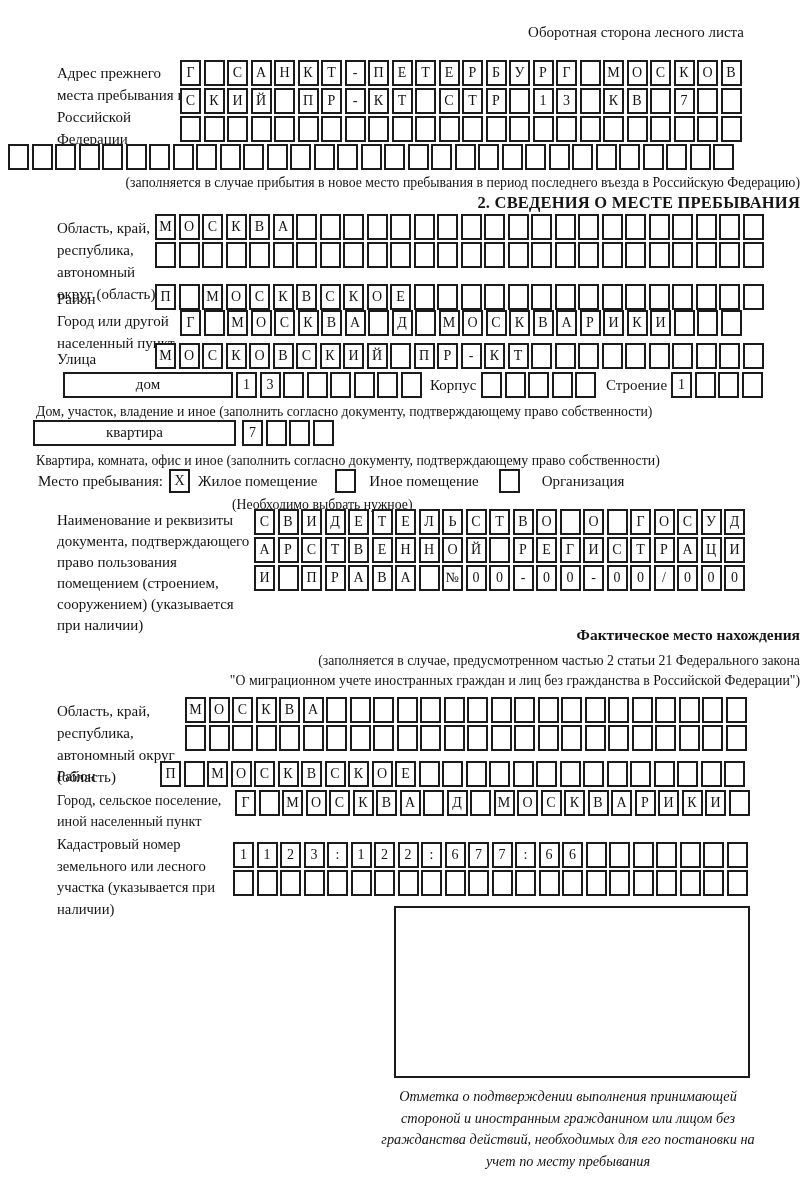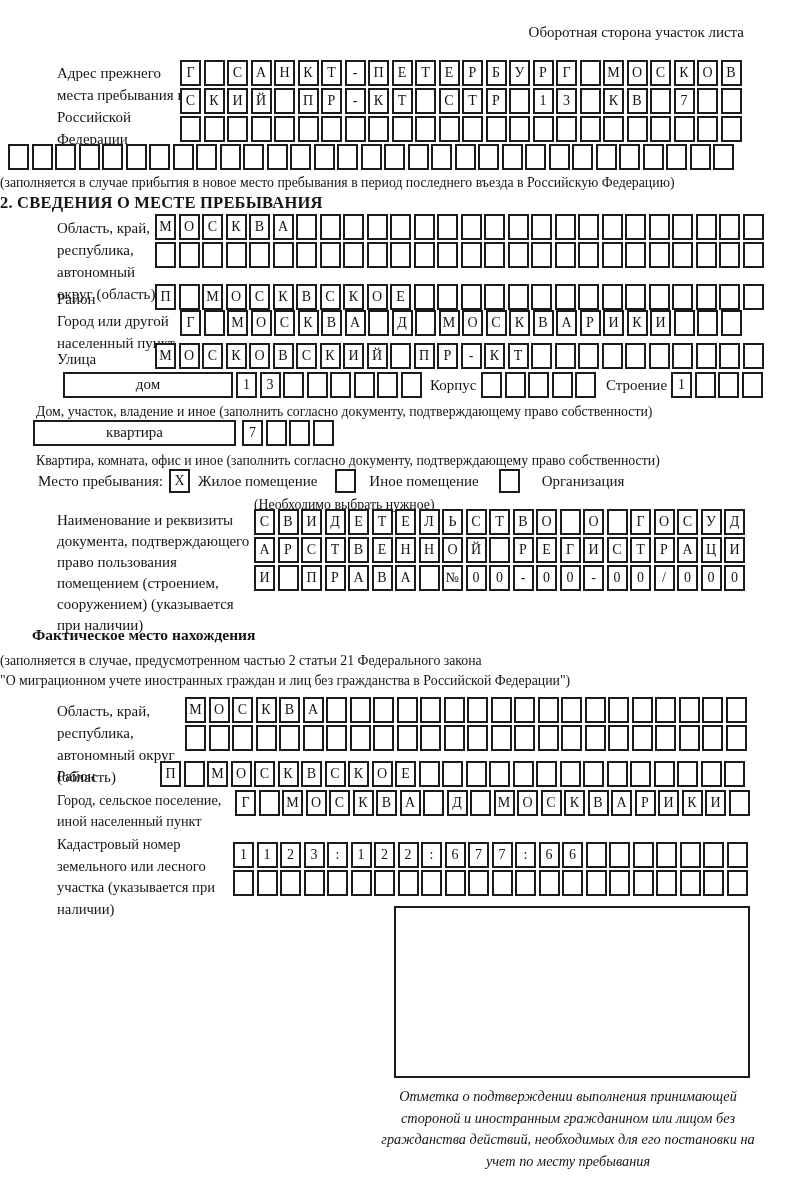--- a/index.html
+++ b/index.html
@@ -5,21 +5,21 @@
   * { box-sizing: border-box; }
   html,body { margin:0; padding:0; }
   body {
     width:800px; height:1180px; background:#ffffff;
     font-family:"Liberation Serif","DejaVu Serif",serif; color:#141414;
   }
   .page { position:relative; width:800px; height:1180px; overflow:hidden; background:#fff; }
   .abs { position:absolute; }
   .lbl { font-size:15px; line-height:22px; }
   .note { font-size:13.8px; line-height:19px; }
-  .center { left:0; width:800px; text-align:left; }
+  .center { left:0; width:800px; text-align:right; }
   .h2 { font-size:16.5px; font-weight:bold; letter-spacing:.2px; }
   .t2 { font-size:15.5px; font-weight:bold;padding-left:32px; }
   .cellrow { display:flex; margin-bottom:2px; height:26px; }
   .cells { display:flex; height:26px; }
   .cell {
     flex:none; width:21px; height:26px; border:2px solid #1b1b1b; margin-right:2.5px;
     text-align:center; font-size:14px; line-height:21px; background:#fff;
   }
   .wbox {
     flex:none; height:26px; border:2px solid #1b1b1b; text-align:center;
@@ -30,21 +30,21 @@
     text-align:center; font-size:14px; line-height:19px; background:#fff;
   }
   .row { display:flex; align-items:flex-start; font-size:15px; line-height:26px; }
   .bbox { border:2px solid #1b1b1b; background:#fff; }
 </style>
 </head>
 <body>
 
 <div class="page">
 
-  <div class="abs lbl" style="top:21px; right:56px;">Оборотная сторона участок листа</div>
+  <div class="abs lbl" style="top:21px; right:56px;">Оборотная сторона лесного листа</div>
 
   <div class="abs lbl" style="top:62px; left:57px; width:130px;">Адрес прежнего места пребывания в Российской Федерации</div>
   <div class="abs" style="top:60px; left:180px;">
     <div class="cellrow">
         <span class="cell">Г</span>
         <span class="cell"></span>
         <span class="cell">С</span>
         <span class="cell">А</span>
         <span class="cell">Н</span>
         <span class="cell">К</span>
@@ -348,21 +348,21 @@
     <span>Место пребывания:</span>
     <span class="cbx" style="margin-left:6px;">X</span>
     <span style="margin-left:8px;">Жилое помещение</span>
     <span class="cbx" style="margin-left:18px;"></span>
     <span style="margin-left:13px;">Иное помещение</span>
     <span class="cbx" style="margin-left:20px;"></span>
     <span style="margin-left:22px;">Организация</span>
   </div>
 
   <div class="abs note" style="top:451px; left:36px;">Квартира, комната, офис и иное (заполнить согласно документу, подтверждающему право собственности)</div>
-  <div class="abs note" style="top:495px; left:254px;">(Необходимо выбрать нужное)</div>
+  <div class="abs note" style="top:495px; left:232px;">(Необходимо выбрать нужное)</div>
 
   <div class="abs lbl" style="top:510px; left:57px; width:200px; line-height:21px;">Наименование и реквизиты документа, подтверждающего право пользования помещением (строением, сооружением) (указывается при наличии)</div>
   <div class="abs" style="top:509px; left:254px;">
     <div class="cellrow">
         <span class="cell">С</span>
         <span class="cell">В</span>
         <span class="cell">И</span>
         <span class="cell">Д</span>
         <span class="cell">Е</span>
         <span class="cell">Т</span>

